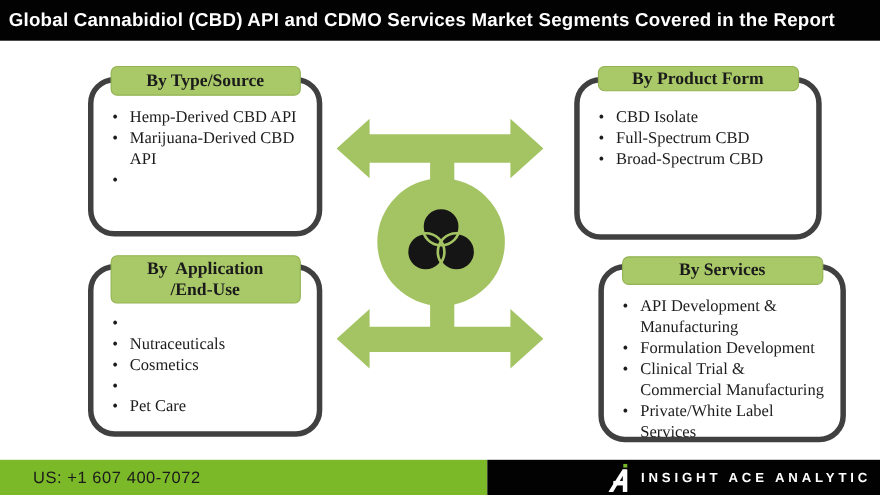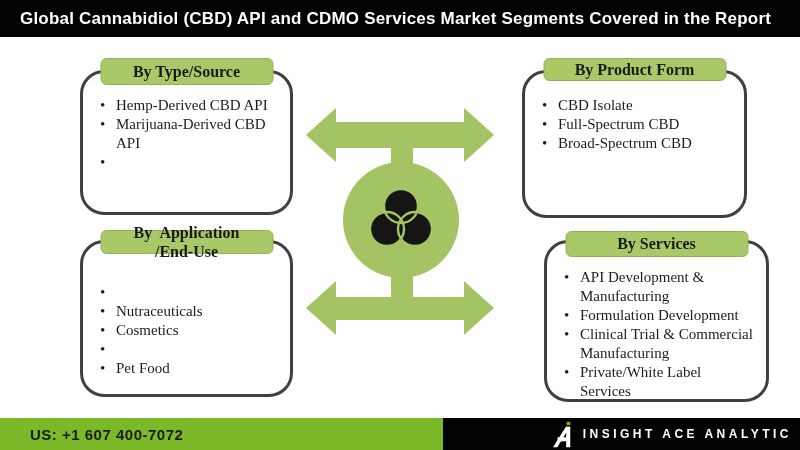--- a/index.html
+++ b/index.html
@@ -1,55 +1,55 @@
 <!DOCTYPE html>
 <html><head>
 <meta charset="utf-8">
 <style>
   html,body{margin:0;padding:0;}
   body{width:800px;height:450px;background:#ffffff;font-family:"Liberation Sans",sans-serif;overflow:hidden;}
   .stage{position:relative;width:800px;height:450px;background:#ffffff;}
 
   
   .title-bar{position:absolute;left:0;top:0;width:800px;height:37px;background:#020202;display:flex;align-items:center;}
-  .title-bar h1{margin:12px;padding:0 0 0 8px;color:#ffffff;font-size:17px;font-weight:700;letter-spacing:0.2px;white-space:nowrap;}
+  .title-bar h1{margin:0;padding:0 0 0 8px;color:#ffffff;font-size:17px;font-weight:700;letter-spacing:0.2px;white-space:nowrap;}
 
   
-  .seg-box{position:absolute;background:#ffffff;border:3px solid #404040;border-radius:24px;box-sizing:border-box;}
+  .seg-box{position:absolute;background:#ffffff;border:5px solid #404040;border-radius:24px;box-sizing:border-box;}
   .seg-box .tab{position:absolute;left:50%;transform:translateX(-50%);background:#a9c968;border:1px solid #93b253;border-radius:6px;
     font-family:"Liberation Serif",serif;font-weight:700;font-size:16px;color:#1a1a1a;text-align:center;
     display:flex;flex-direction:column;justify-content:center;line-height:1.2;box-sizing:border-box;white-space:pre;}
   .items{box-sizing:border-box;}
   .bullet-row{display:flex;align-items:flex-start;font-family:"Liberation Serif",serif;font-size:15px;line-height:19px;color:#1c1c1c;}
   .bullet{flex:0 0 19px;padding-left:3px;box-sizing:border-box;}
   .bullet-text{flex:1;padding-right:4px;}
 
   .box-tl{left:80px;top:70px;width:213px;height:145px;}
   .box-tl .tab{top:-15px;width:173px;height:27px;}
   .box-tl .items{padding:23px 8px 0 14px;}
 
   .box-tr{left:522px;top:70px;width:225px;height:148px;}
   .box-tr .tab{top:-15px;width:183px;height:23px;}
   .box-tr .items{padding:23px 8px 0 14px;}
 
   .box-bl{left:80px;top:240px;width:213px;height:157px;}
-  .box-bl .tab{top:-13px;width:173px;height:24px;}
+  .box-bl .tab{top:-13px;width:173px;height:44px;}
   .box-bl .items{padding:40px 8px 0 14px;}
 
   .box-br{left:544px;top:240px;width:225px;height:162px;}
   .box-br .tab{top:-12px;width:183px;height:26px;}
   .box-br .items{padding:25px 8px 0 14px;}
 
   
   .center-motif{position:absolute;left:300px;top:100px;width:200px;height:240px;}
 
   
   .footer{position:absolute;left:0;top:418px;width:800px;height:32px;display:flex;}
   .footer-green{width:443px;height:32px;background:#7bb929;display:flex;align-items:center;}
-  .footer-green span{padding-left:30px;font-size:15px;font-weight:700;color:#1b1b1b;letter-spacing:0.5px;}
+  .footer-green span{padding-left:30px;font-size:15px;font-weight:400;color:#1b1b1b;letter-spacing:0.5px;}
   .footer-black{flex:1;height:32px;background:#020202;display:flex;align-items:center;justify-content:flex-end;gap:10px;padding-right:8px;box-sizing:border-box;}
   .brand-text{color:#ffffff;font-size:12px;font-weight:700;letter-spacing:3.5px;white-space:nowrap;}
   .brand-logo{display:block;}
 </style>
 </head>
 <body>
 
 <div class="stage">
 
   <header class="title-bar">
@@ -110,21 +110,21 @@
         </div>
         <div class="bullet-row">
           <span class="bullet">•</span>
           <span class="bullet-text">Cosmetics</span>
         </div>
         <div class="bullet-row">
           <span class="bullet">•</span>
         </div>
         <div class="bullet-row">
           <span class="bullet">•</span>
-          <span class="bullet-text">Pet Food</span>
+          <span class="bullet-text">Pet Care</span>
         </div>
       </div>
   </section>
 
   <section class="seg-box box-br">
     <div class="tab">
       <span>By Services</span>
     </div>
     <div class="items">
         <div class="bullet-row">

